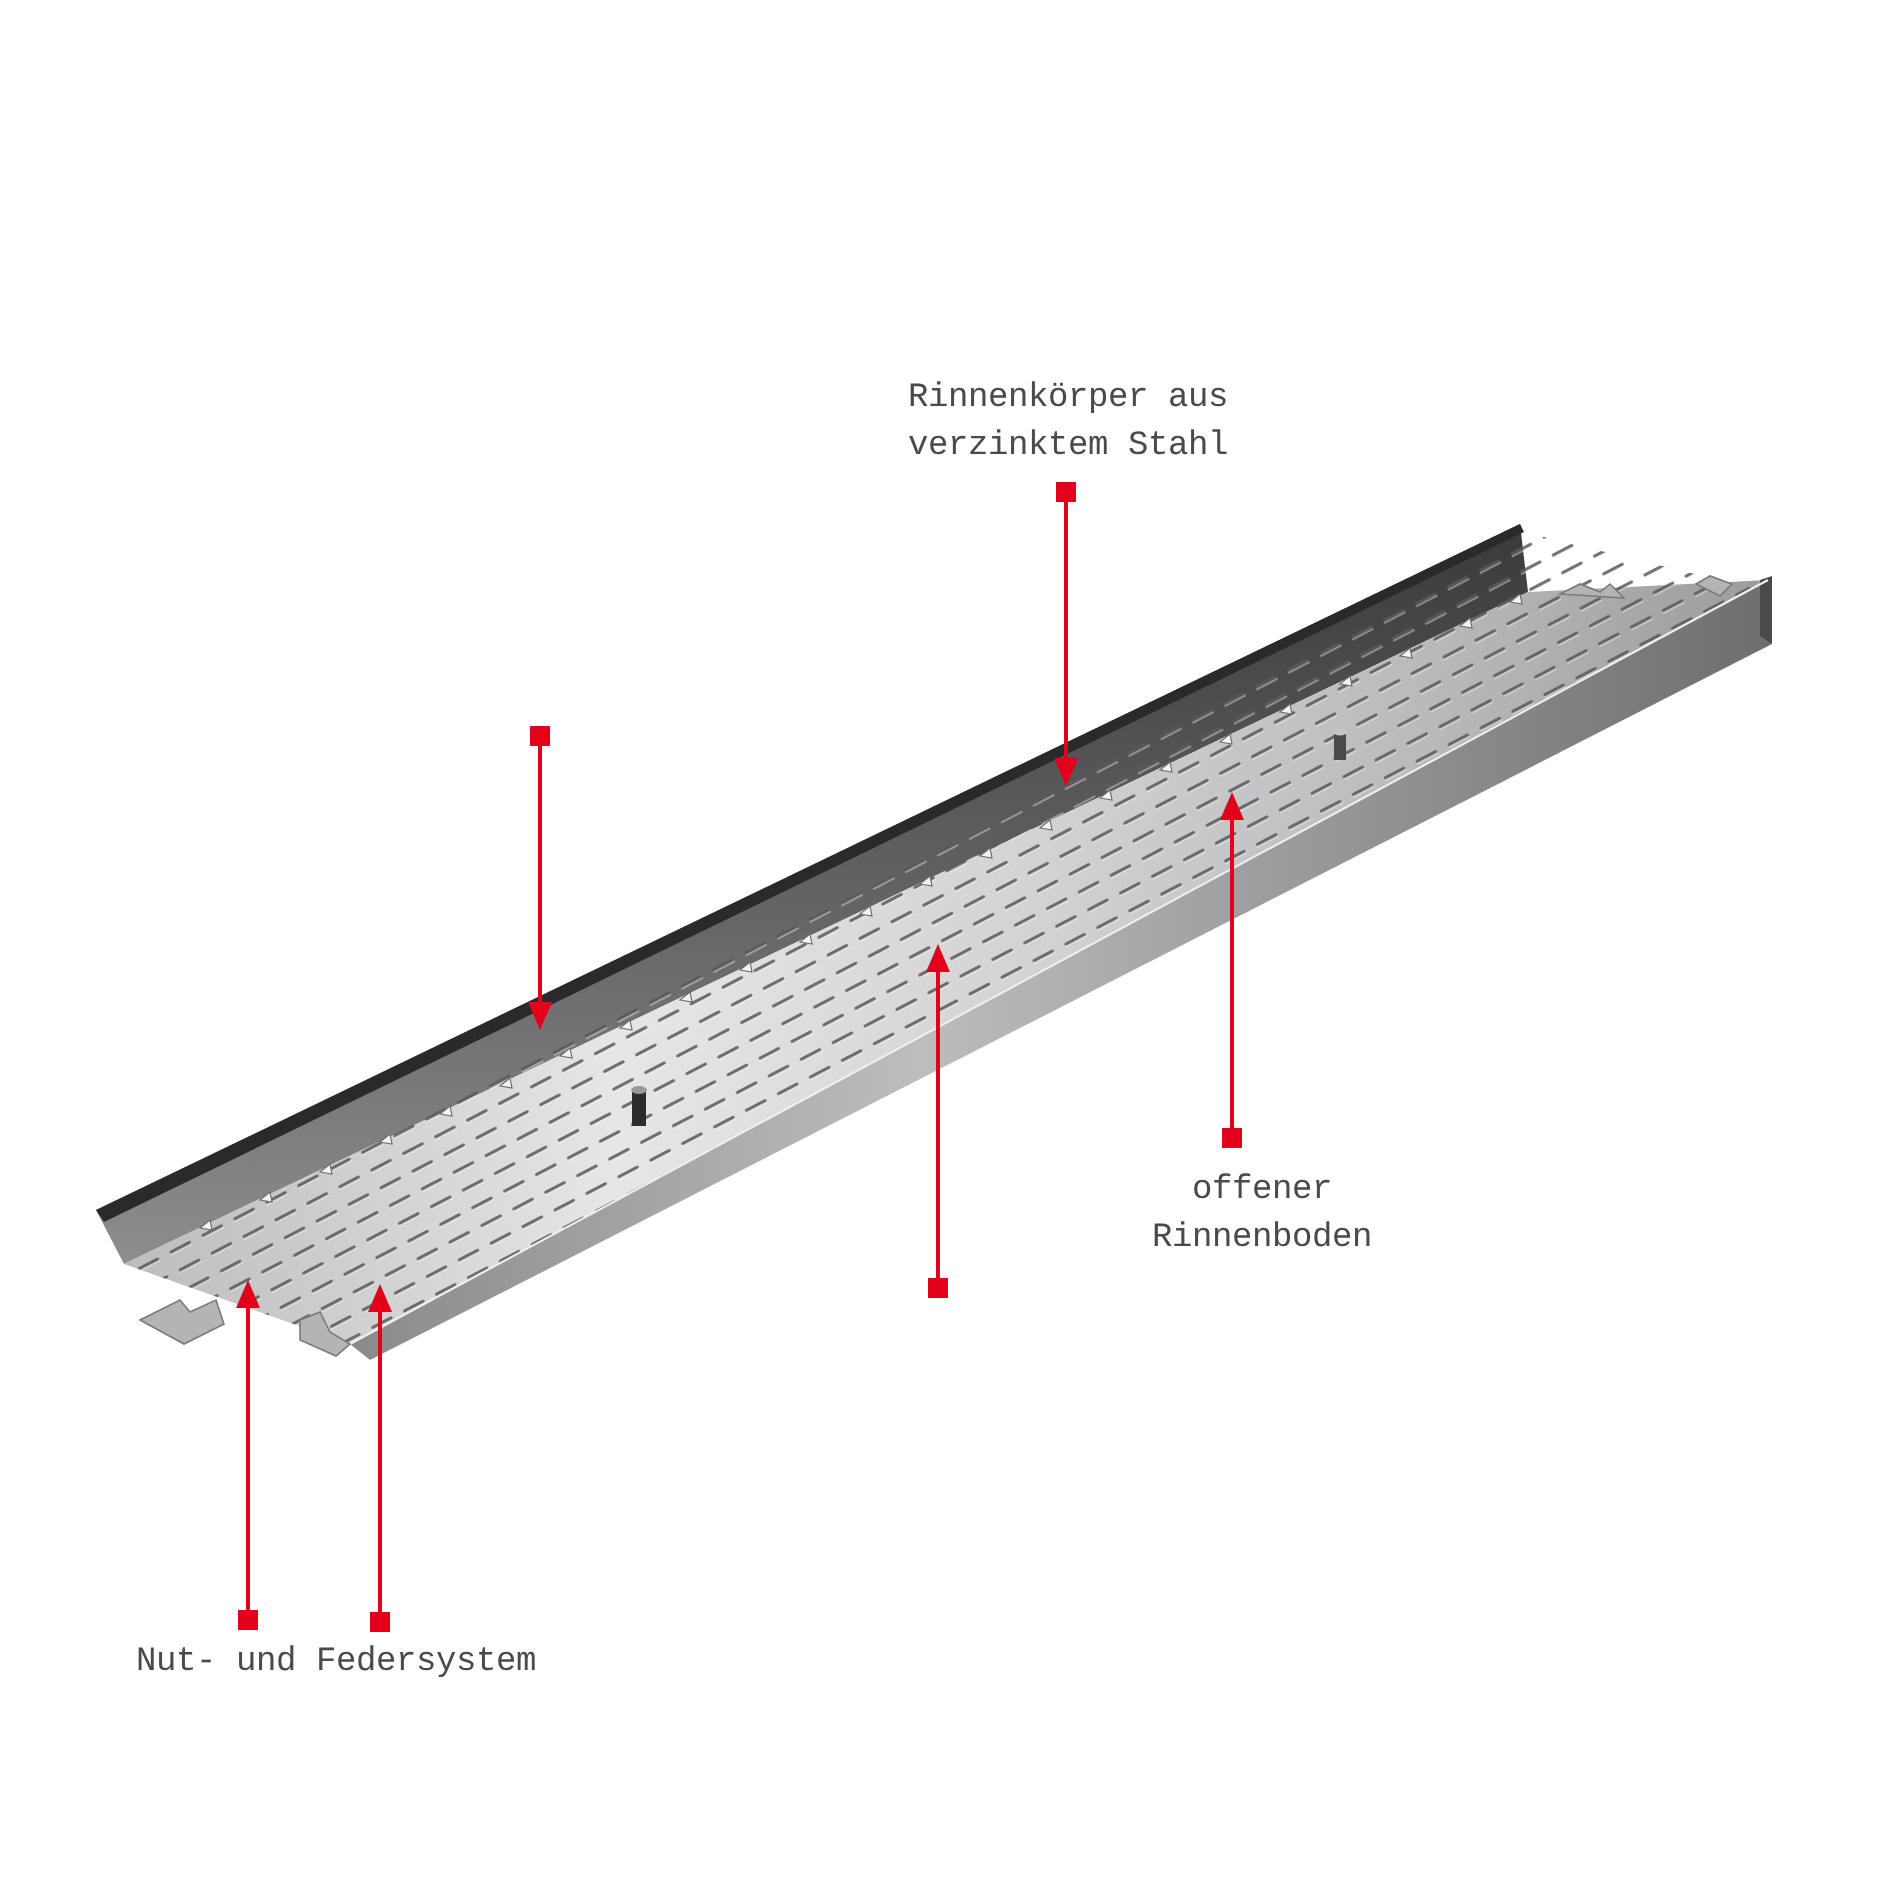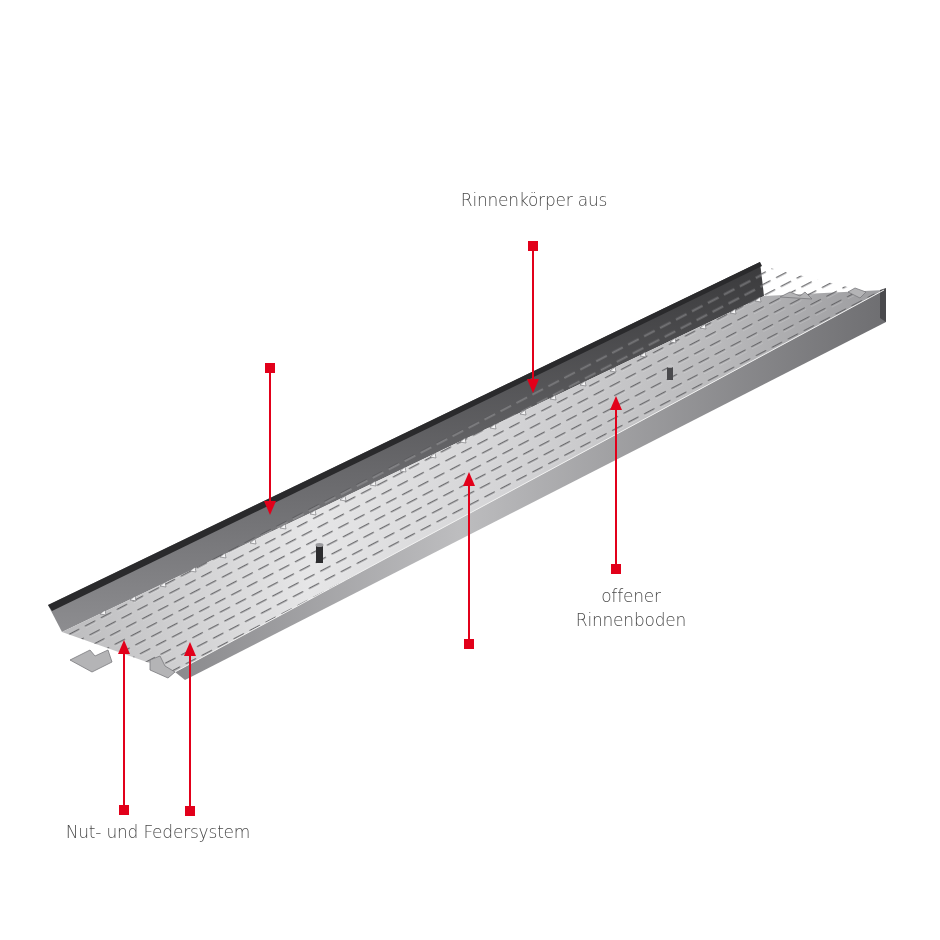--- a/index.html
+++ b/index.html
@@ -2,21 +2,21 @@
 <html><head>
 <meta charset="utf-8">
 <style>
   html, body { margin:0; padding:0; background:#ffffff; }
   body { width:940px; height:940px; position:relative; overflow:hidden;
          font-family:"DejaVu Sans", "Liberation Sans", sans-serif; }
   #stage { position:absolute; left:0; top:0; width:940px; height:940px; }
   .label { position:absolute; text-align:center; color:#4a4a4a;
            font-size:17px; line-height:24px; white-space:nowrap;
            letter-spacing:-0.2px; font-weight:300; }
-  .label span { display:block; }
+  .label span { display:block;font-family:Liberation Mono, monospace; }
 </style>
 </head>
 <body>
 
 <svg id="stage" viewBox="0 0 940 940" xmlns="http://www.w3.org/2000/svg">
   <defs>
     <linearGradient id="backWall" x1="0" y1="0" x2="0" y2="1">
       <stop offset="0" stop-color="#3a3a3c"></stop>
       <stop offset="0.6" stop-color="#6b6b6e"></stop>
       <stop offset="1" stop-color="#8d8d90"></stop>
@@ -110,28 +110,29 @@
     <g>
       <rect x="185" y="806" width="10" height="10" stroke="none"></rect>
       <line x1="190" y1="806" x2="190" y2="654" stroke-width="2"></line>
       <polygon points="184,656 196,656 190,642" stroke="none"></polygon>
     </g>
   </g>
 </svg>
 
 <div class="label" style="left:444px; top:188px; width:180px;">
   <span>Rinnenkörper aus</span>
+  <span>verzinktem Stahl</span>
 </div>
 
 <div class="label" style="left:180px; top:284px; width:200px;">
 </div>
 
 <div class="label" style="left:566px; top:584px; width:130px;">
   <span>offener</span>
   <span>Rinnenboden</span>
 </div>
 
 <div class="label" style="left:384px; top:660px; width:180px;">
 </div>
 
-<div class="label" style="left:48px; top:820px; width:220px;">
+<div class="label" style="left:48px; top:820px; width:220px;text-align:right;">
   <span>Nut- und Federsystem</span>
 </div>
 
 </body></html>

